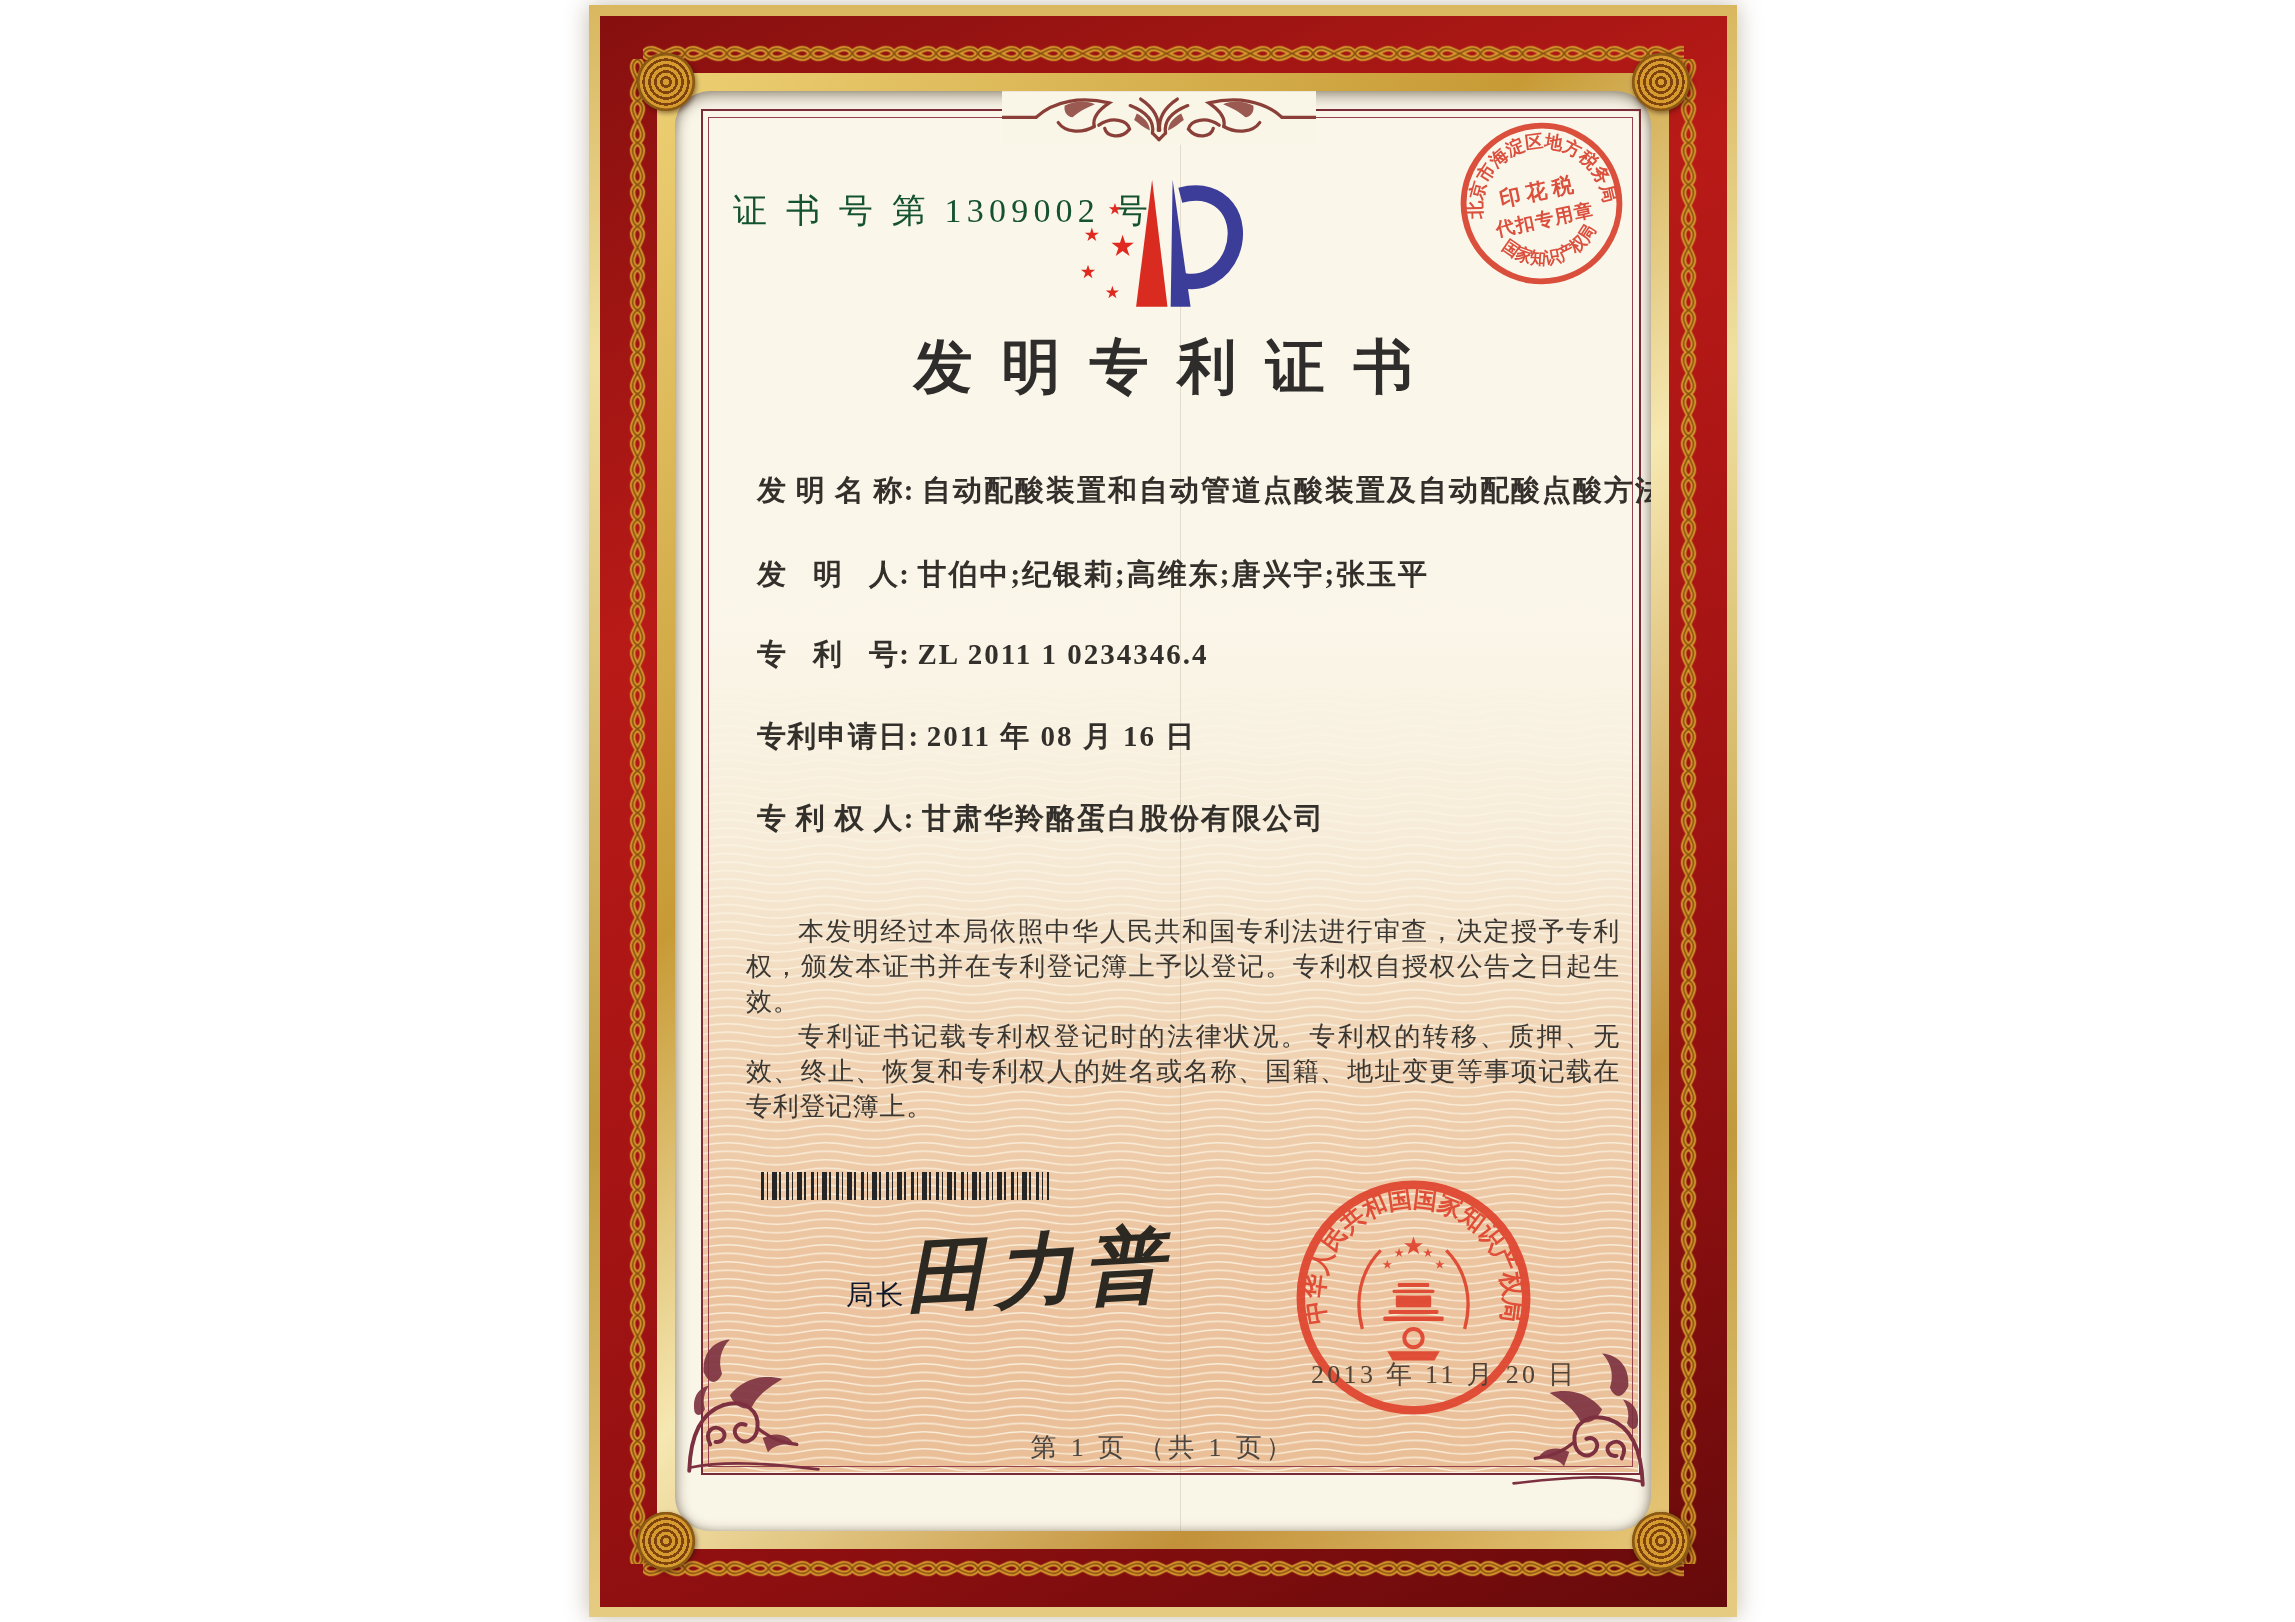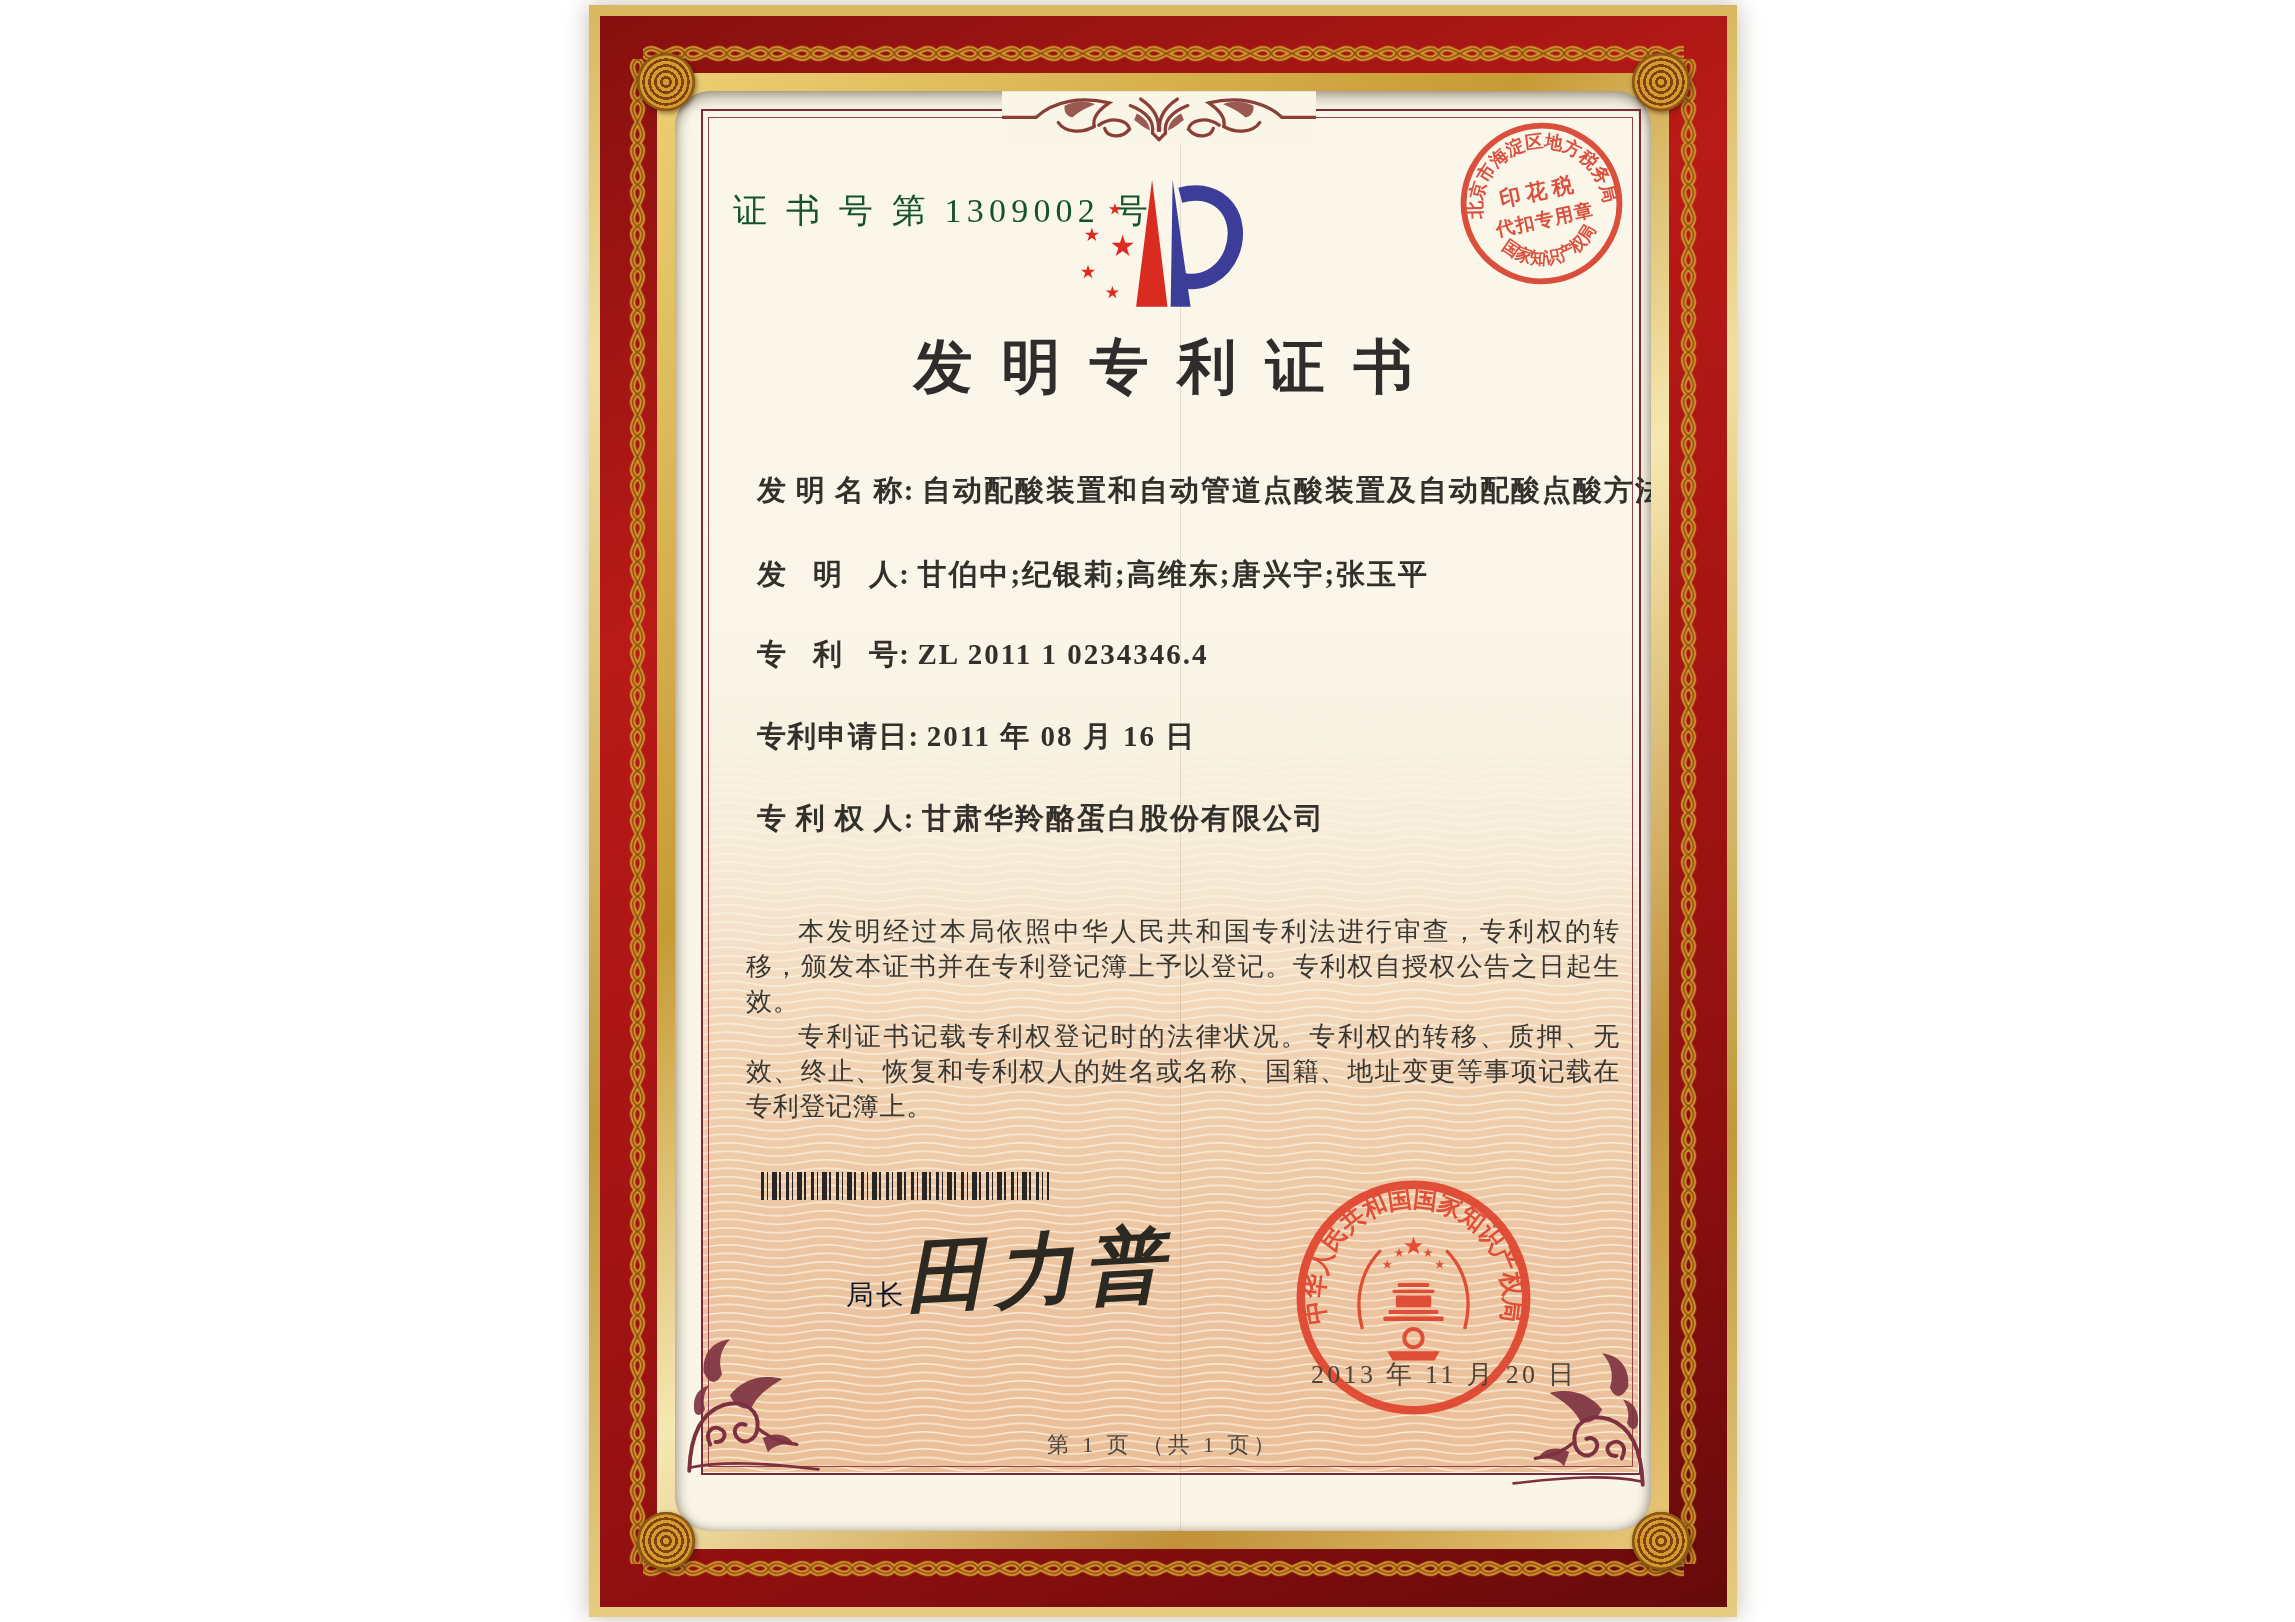--- a/index.html
+++ b/index.html
@@ -50,21 +50,21 @@
          color:#3a3733;text-align:justify;letter-spacing:0.7px;}
   .paras p{margin:0;text-indent:2em;}
   .barcode{position:absolute;left:86px;top:1081px;width:288px;height:27.5px;
          background:repeating-linear-gradient(90deg,#262626 0 3.3px,rgba(0,0,0,0) 3.3px 5.9px,#262626 5.9px 7.2px,rgba(0,0,0,0) 7.2px 11px,#262626 11px 15.7px,rgba(0,0,0,0) 15.7px 17.7px,#262626 17.7px 19.6px,rgba(0,0,0,0) 19.6px 25px);}
   .juzhang{position:absolute;left:171px;top:1186px;font-size:27.5px;color:#0f172a;letter-spacing:2.6px;}
   .signature{position:absolute;left:230px;top:1127px;font-size:80px;font-weight:700;color:#2c2822;
          letter-spacing:9.2px;transform:rotate(-3deg);font-style:italic;}
   .seal{position:absolute;left:614px;top:1082px;width:249px;height:249px;opacity:.93;}
   .seal-date{position:absolute;left:636px;top:1266px;font-size:26px;letter-spacing:3.3px;color:#4f4338;z-index:9;}
   .stamp{position:absolute;left:780px;top:26px;width:173px;height:173px;transform:rotate(-12deg);opacity:.92;}
-  .footer{position:absolute;left:0;right:0;top:1339px;text-align:center;font-size:22px;letter-spacing:3.9px;color:#4a4540;}
+  .footer{position:absolute;left:0;right:0;top:1339px;text-align:center;font-size:26px;letter-spacing:3.9px;color:#4a4540;}
   .floral{position:absolute;z-index:6;}
   .floral-bl{left:9.2px;top:1242px;width:141px;height:141px;}
   .floral-br{left:831px;top:1256px;width:143px;height:141px;transform:scaleX(-1);}
   .crest{position:absolute;left:327px;top:0px;width:314px;height:54px;z-index:5;}
   .defs-holder{position:absolute;width:0;height:0;overflow:hidden;}
 </style>
 </head>
 <body>
 
 <div class="canvas">
@@ -192,21 +192,21 @@
 
       <div class="title">发明专利证书</div>
 
       <div class="field f1"><span class="flabel">发 明 名 称:</span> <span class="fvalue">自动配酸装置和自动管道点酸装置及自动配酸点酸方法</span></div>
       <div class="field f2"><span class="flabel">发   明   人:</span> <span class="fvalue">甘伯中;纪银莉;高维东;唐兴宇;张玉平</span></div>
       <div class="field f3"><span class="flabel">专   利   号:</span> <span class="fvalue">ZL 2011 1 0234346.4</span></div>
       <div class="field f4"><span class="flabel">专利申请日:</span> <span class="fvalue">2011 年 08 月 16 日</span></div>
       <div class="field f5"><span class="flabel">专 利 权 人:</span> <span class="fvalue">甘肃华羚酪蛋白股份有限公司</span></div>
 
       <div class="paras">
-        <p>本发明经过本局依照中华人民共和国专利法进行审查，专利权的转移，颁发本证书并在专利登记簿上予以登记。专利权自授权公告之日起生效。</p>
+        <p>本发明经过本局依照中华人民共和国专利法进行审查，决定授予专利权，颁发本证书并在专利登记簿上予以登记。专利权自授权公告之日起生效。</p>
         <p>专利证书记载专利权登记时的法律状况。专利权的转移、质押、无效、终止、恢复和专利权人的姓名或名称、国籍、地址变更等事项记载在专利登记簿上。</p>
       </div>
 
       <div class="barcode"></div>
 
       <div class="juzhang">局长</div>
       <div class="signature">田力普</div>
 
       <svg class="seal" viewBox="0 0 380 380">
         <defs>

